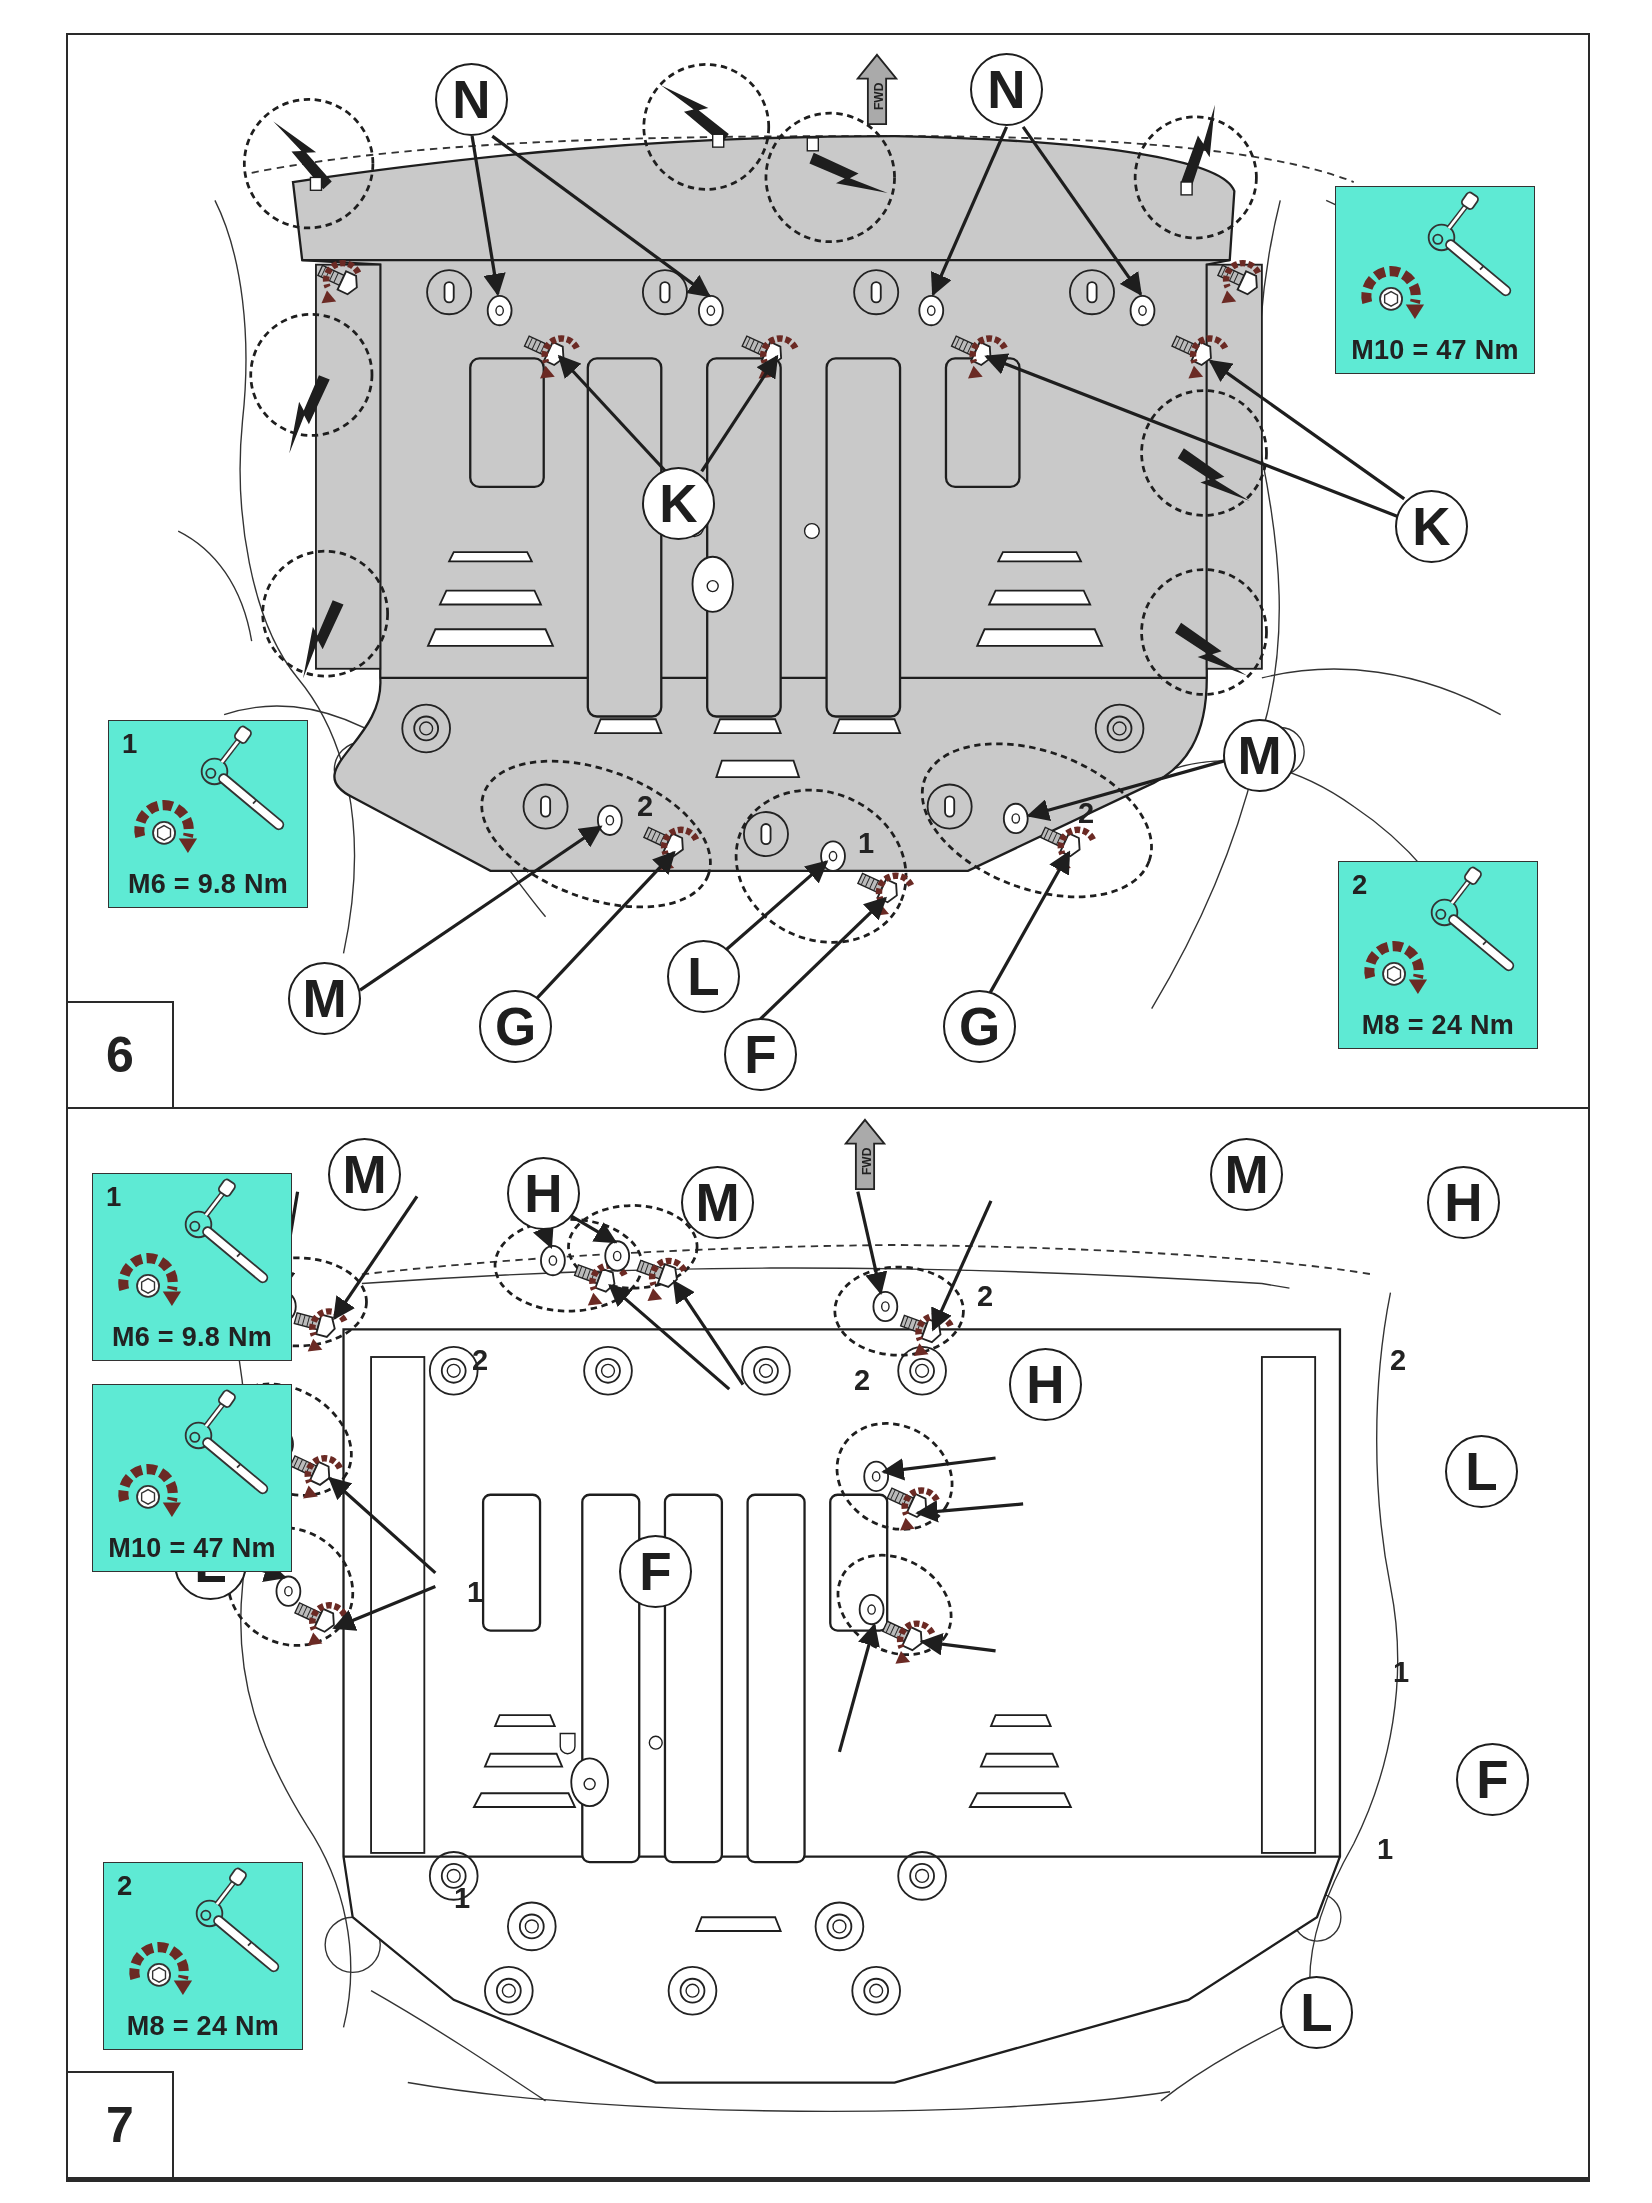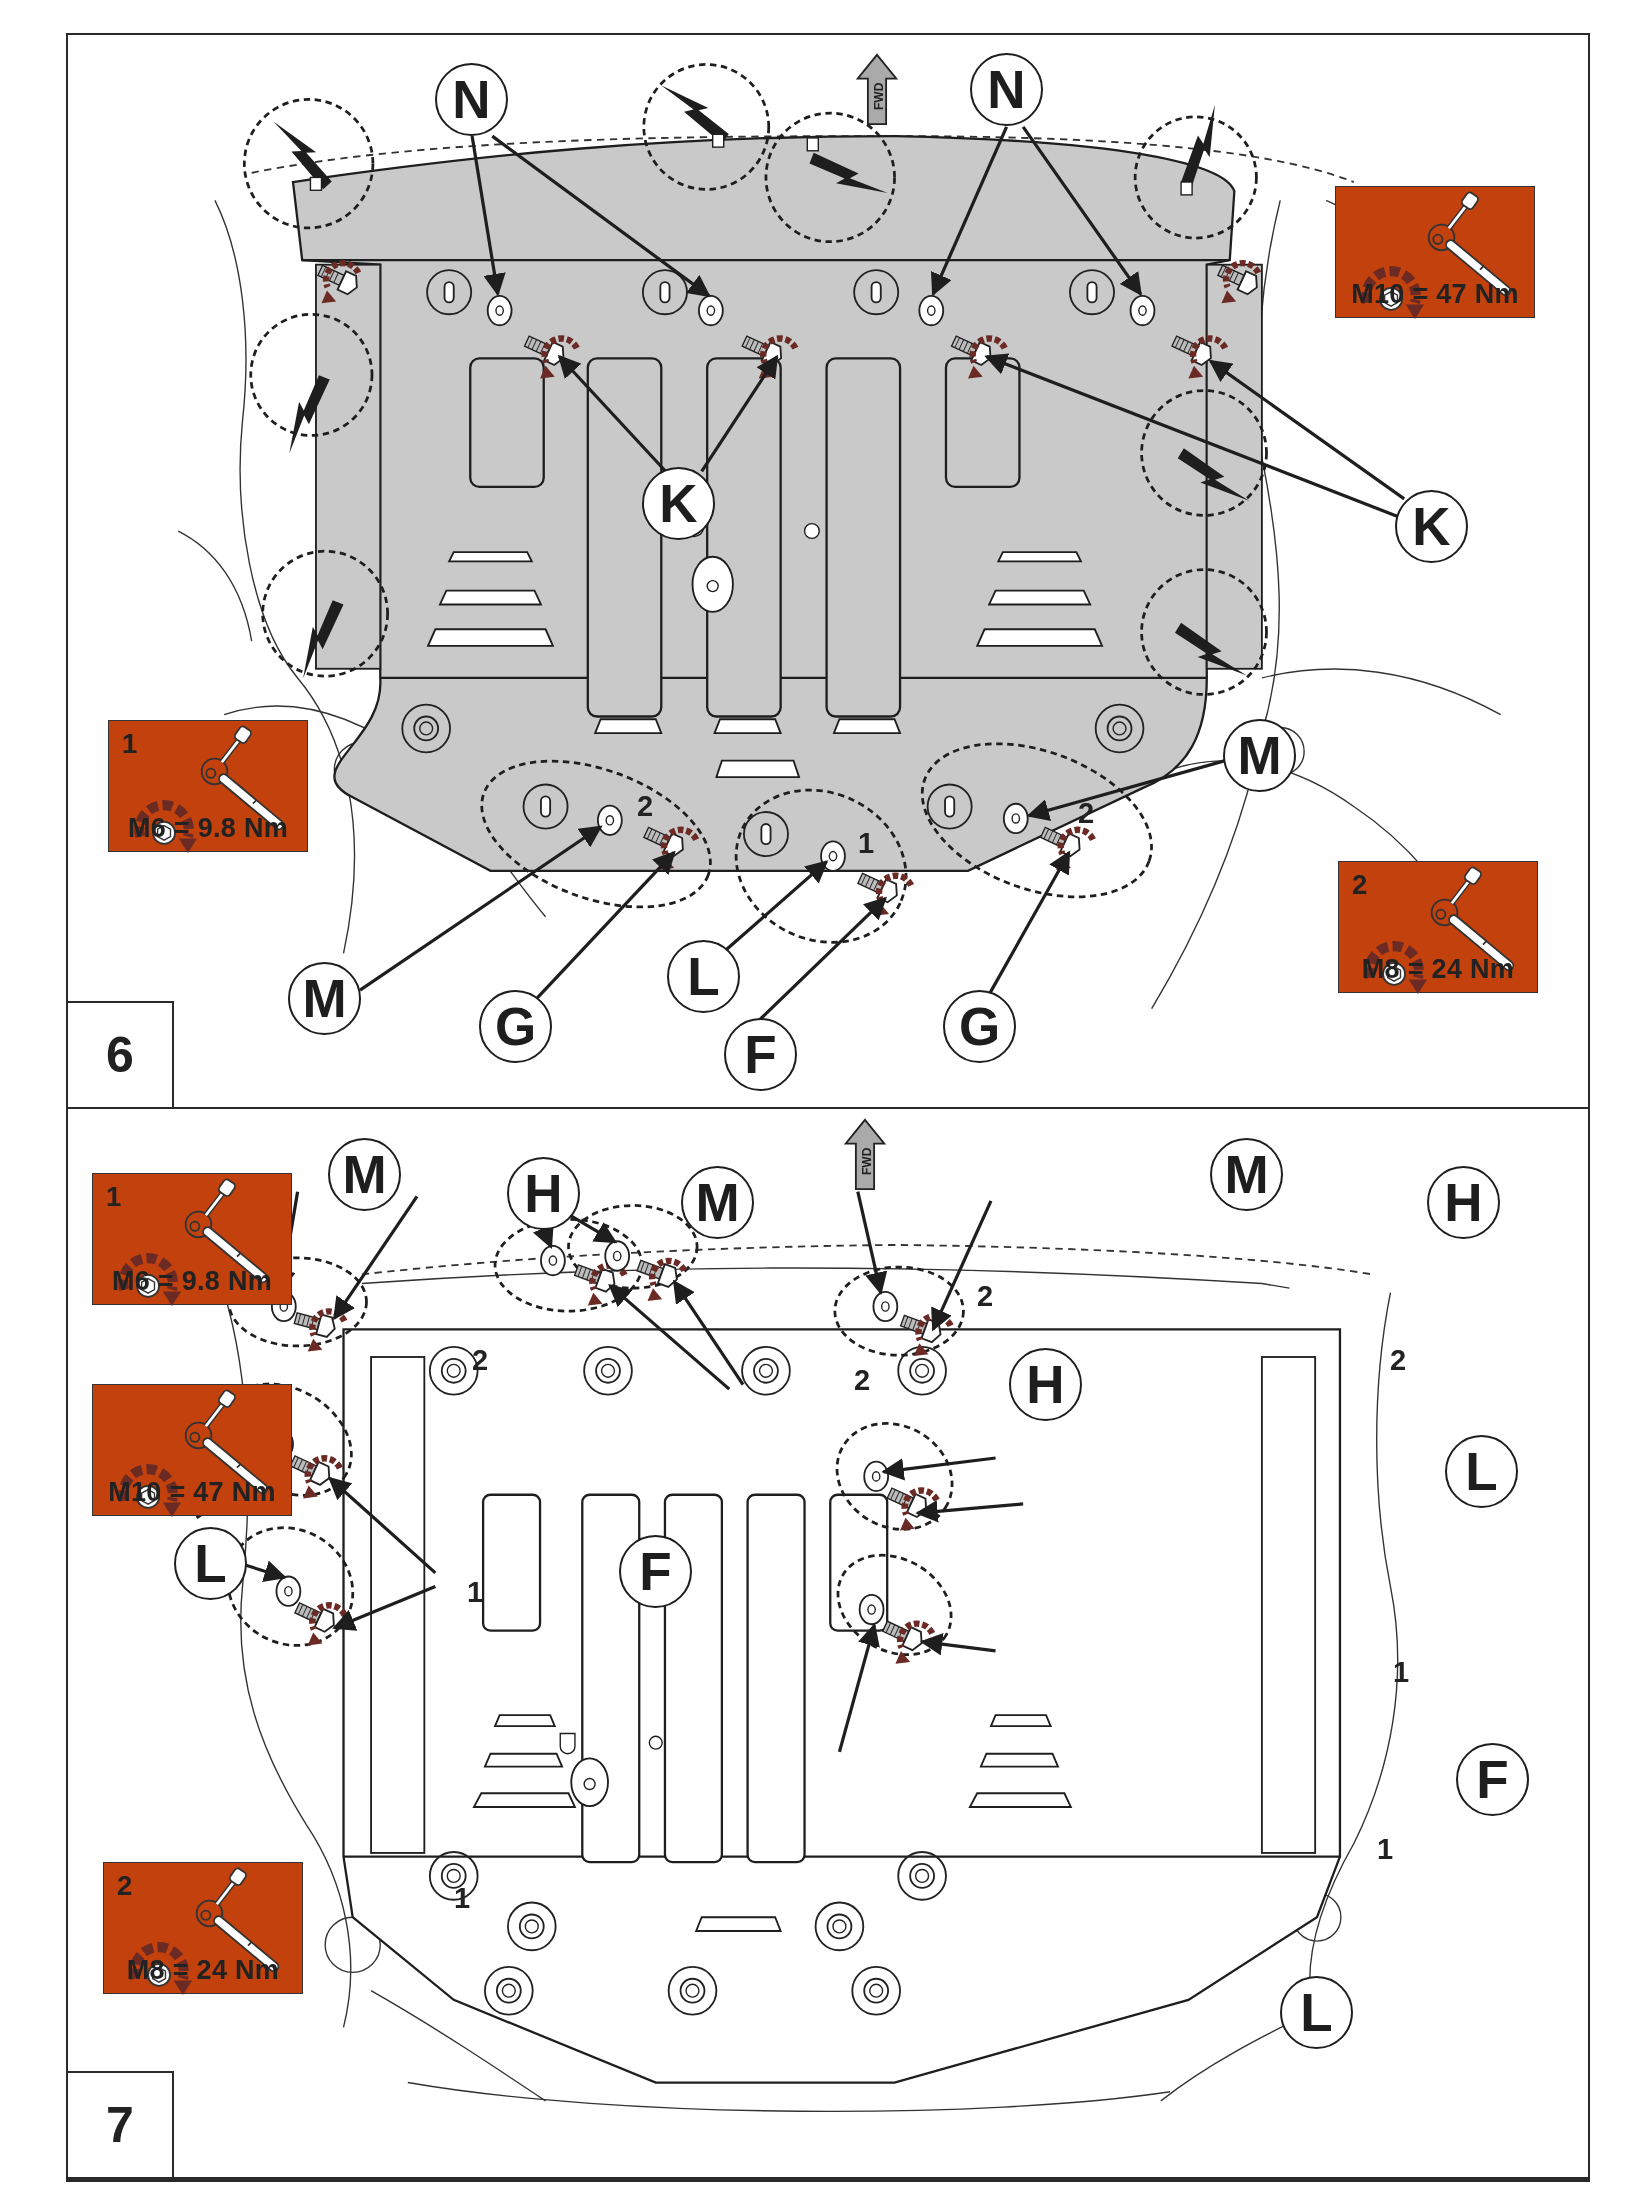--- a/index.html
+++ b/index.html
@@ -3,21 +3,21 @@
 <meta charset="utf-8">
 <style>
   html, body { margin: 0; padding: 0; background: #ffffff; }
   body { width: 1653px; height: 2204px; position: relative; overflow: hidden; font-family: "Liberation Sans", sans-serif; color: #222; }
   .sheet { position: absolute; left: 66px; top: 33px; width: 1524px; height: 2149px; }
   .panel { position: absolute; left: 0; width: 1524px; border: 2.8px solid #2a2a2a; box-sizing: border-box; background: #fff; }
   #panel6 { top: 0; height: 1076px; }
   #panel7 { top: 1074px; height: 1075px; border-bottom-width: 5.5px; }
   .panel svg.art { position: absolute; left: 0; top: 0; }
   .step-num { position: absolute; left: 0; bottom: 0; width: 106px; height: 106px; border-top: 2.8px solid #2a2a2a; border-right: 2.8px solid #2a2a2a; box-sizing: border-box; display: flex; align-items: center; justify-content: center; font-size: 50px; font-weight: bold; color: #222; background: #fff; }
-  .torque { position: absolute; border: 1.8px solid #333; background: #c2410c; box-sizing: border-box; width: 200px; height: 132px; }
+  .torque { position: absolute; border: 1.8px solid #333; background: #5eead4; box-sizing: border-box; width: 200px; height: 188px; }
   .torque .seq { position: absolute; left: 13px; top: 7.3px; font-size: 27.5px; font-weight: bold; color: #222; }
   .torque .spec { position: absolute; left: 0; right: 0; bottom: 7.3px; text-align: center; font-size: 27px; font-weight: bold; color: #222; letter-spacing: 0.3px; white-space: nowrap; }
   .torque svg { position: absolute; left: 0; top: 0; }
   .callout { position: absolute; width: 73px; height: 73px; border: 2.8px solid #1e1e1e; border-radius: 50%; background: #fff; box-sizing: border-box; display: flex; align-items: center; justify-content: center; font-size: 53px; font-weight: bold; color: #1e1e1e; line-height: 1; }
   .seqlabel { position: absolute; font-size: 29px; font-weight: bold; color: #222; }
   .fwd { position: absolute; width: 42px; height: 73px; }
   .fwd span { position: absolute; left: 9.2px; top: 26px; font-size: 12px; font-weight: bold; color: #222; transform: rotate(-90deg); transform-origin: left top; white-space: nowrap; }
 </style>
 </head>
 <body>

